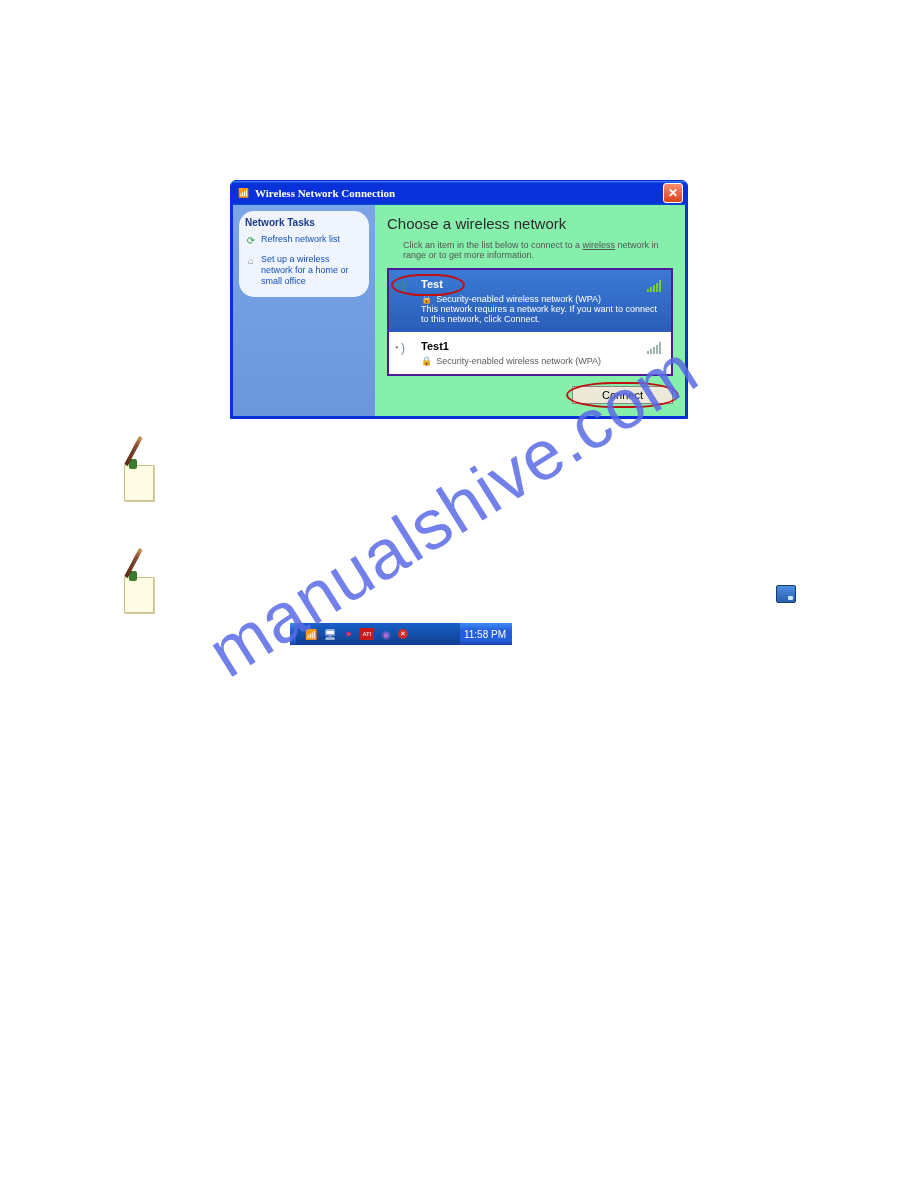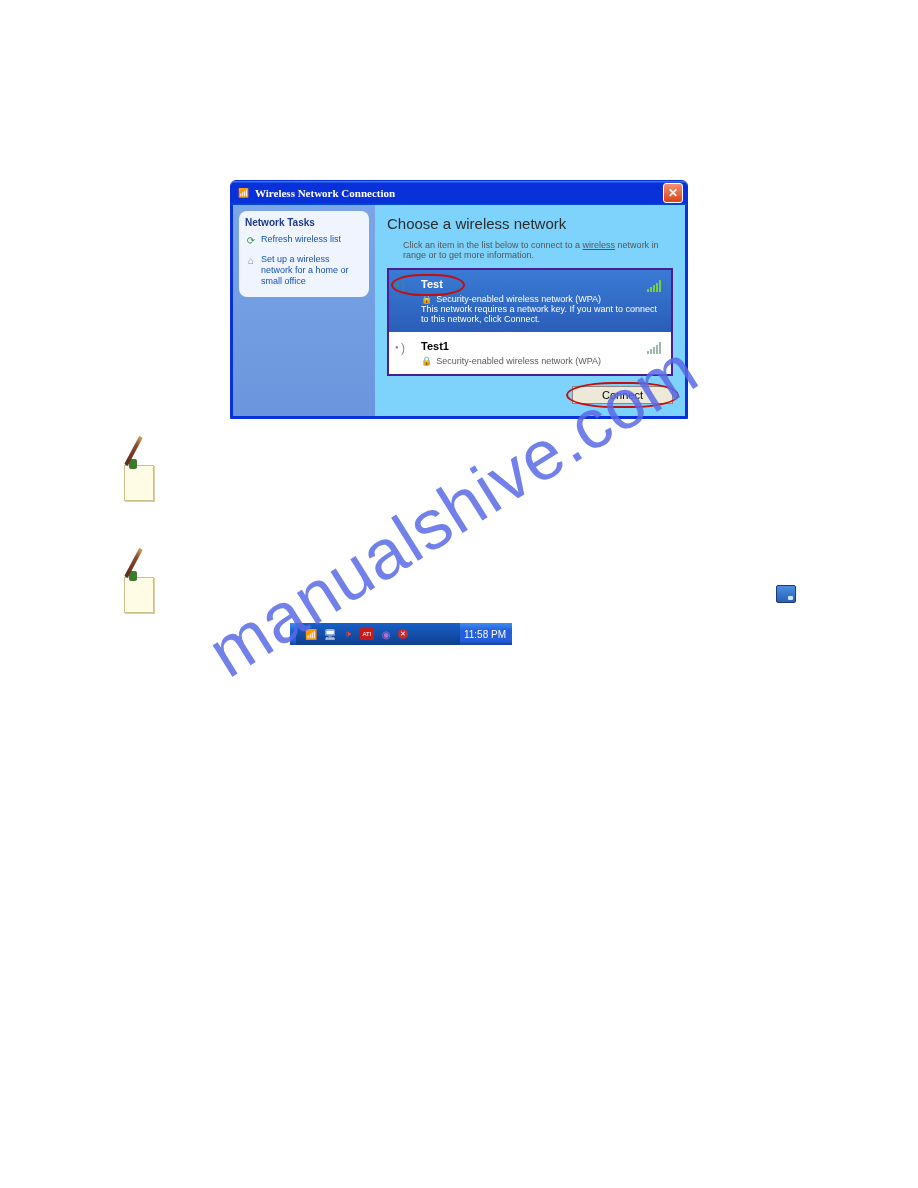--- a/index.html
+++ b/index.html
@@ -84,21 +84,21 @@
     border: 2px solid #0831d9;
     border-top: none;
   }
   .xp-sidebar {
     width: 130px;
     background: linear-gradient(to bottom, #7aa5e7 0%, #6b96dd 100%);
     padding: 6px;
   }
   .sidebar-box {
     background: #f0f4fe;
-    border-radius: 8px;
+    border-radius: 15px;
     padding: 6px 6px 10px 6px;
     margin-bottom: 10px;
   }
   .sidebar-title {
     font-weight: bold;
     color: #1c3b89;
     font-size: 10px;
     margin-bottom: 6px;
   }
   .sidebar-item {
@@ -118,21 +118,21 @@
     font-size: 10px;
   }
   .si-icon.green { color: #2e9b3a; }
   .si-icon.gray  { color: #7a8aa0; }
   .si-icon.blue  { color: #2a6fd6; }
   .si-icon.star  { color: #f0a010; }
   .si-icon.orange{ color: #e06a1a; }
 
   .xp-main {
     flex: 1;
-    background: #7dd3fc;
+    background: #86efac;
     padding: 10px 12px 12px 12px;
     position: relative;
   }
   .main-title {
     font-size: 15px;
     color: #2c2c2c;
     margin-bottom: 8px;
   }
   .main-desc {
     font-size: 9px;
@@ -317,21 +317,21 @@
       <div class="xp-close">
         <span>✕</span>
       </div>
     </div>
     <div class="xp-body">
       <div class="xp-sidebar">
         <div class="sidebar-box">
           <div class="sidebar-title">Network Tasks</div>
           <div class="sidebar-item">
             <span class="si-icon green">⟳</span>
-            <span>Refresh wireless list</span>
+            <span>Refresh network list</span>
           </div>
           <div class="sidebar-item">
             <span class="si-icon gray">⌂</span>
             <span>Set up a wireless network for a home or small office</span>
           </div>
         </div>
       </div>
 
       <div class="xp-main">
         <div class="main-title">Choose a wireless network</div>

